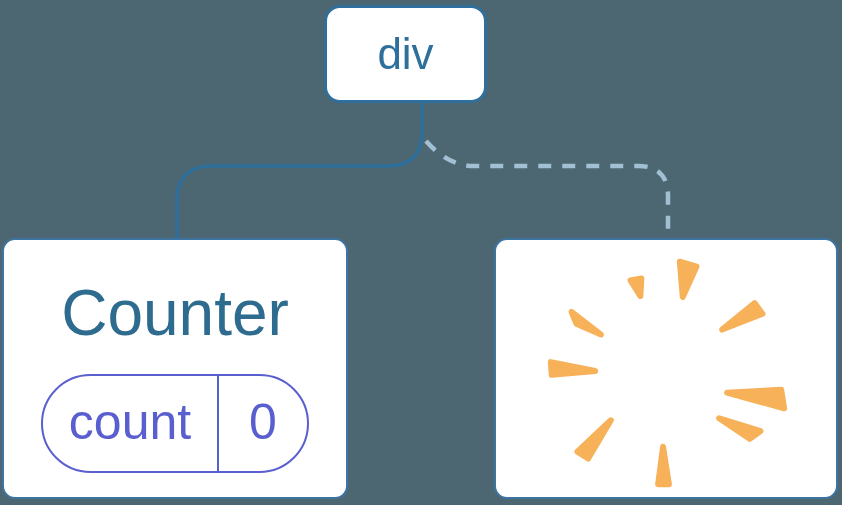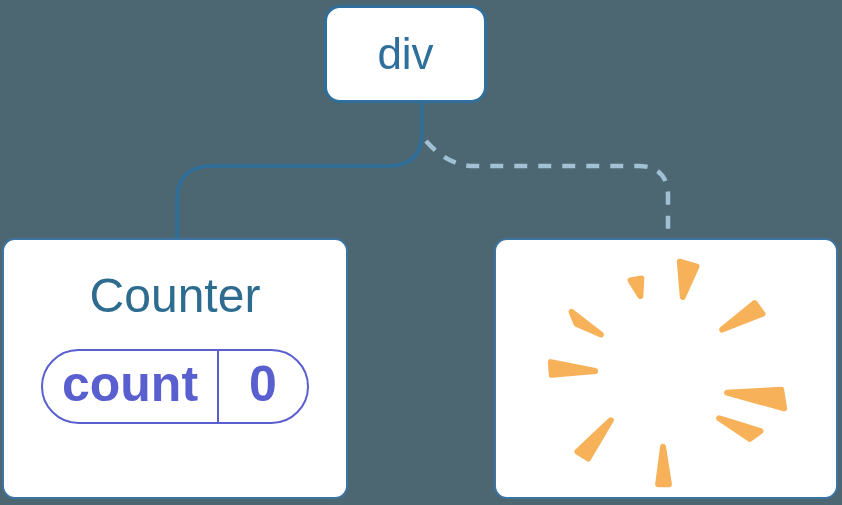--- a/index.html
+++ b/index.html
@@ -55,33 +55,32 @@
   }
   .card.counter{
     left:2px;width:346px;
     display:flex;flex-direction:column;align-items:center;
   }
   .card.removed{
     left:494px;width:344px;
     display:flex;align-items:center;justify-content:center;
   }
   .counter-title{
-    margin-top:30px;
+    margin-top:38px;
     color:var(--counter-title);
-    font-size:48px;font-weight:500;line-height:1.1;
+    font-size:64px;font-weight:500;line-height:1.1;
   }
   .state-pill{
     margin-top:26px;
-    width:268px;height:75px;
+    width:268px;height:99px;
     border:2.5px solid var(--state-purple);
     border-radius:60px;
     box-sizing:border-box;
     display:flex;align-items:stretch;
     overflow:hidden;
-    font-weight:bold;
   }
   .state-pill .key-cell{
     width:174px;
     border-right:2.5px solid var(--state-purple);
     display:flex;align-items:center;justify-content:center;
   }
   .state-pill .value-cell{
     flex:1;
     display:flex;align-items:center;justify-content:center;
   }

